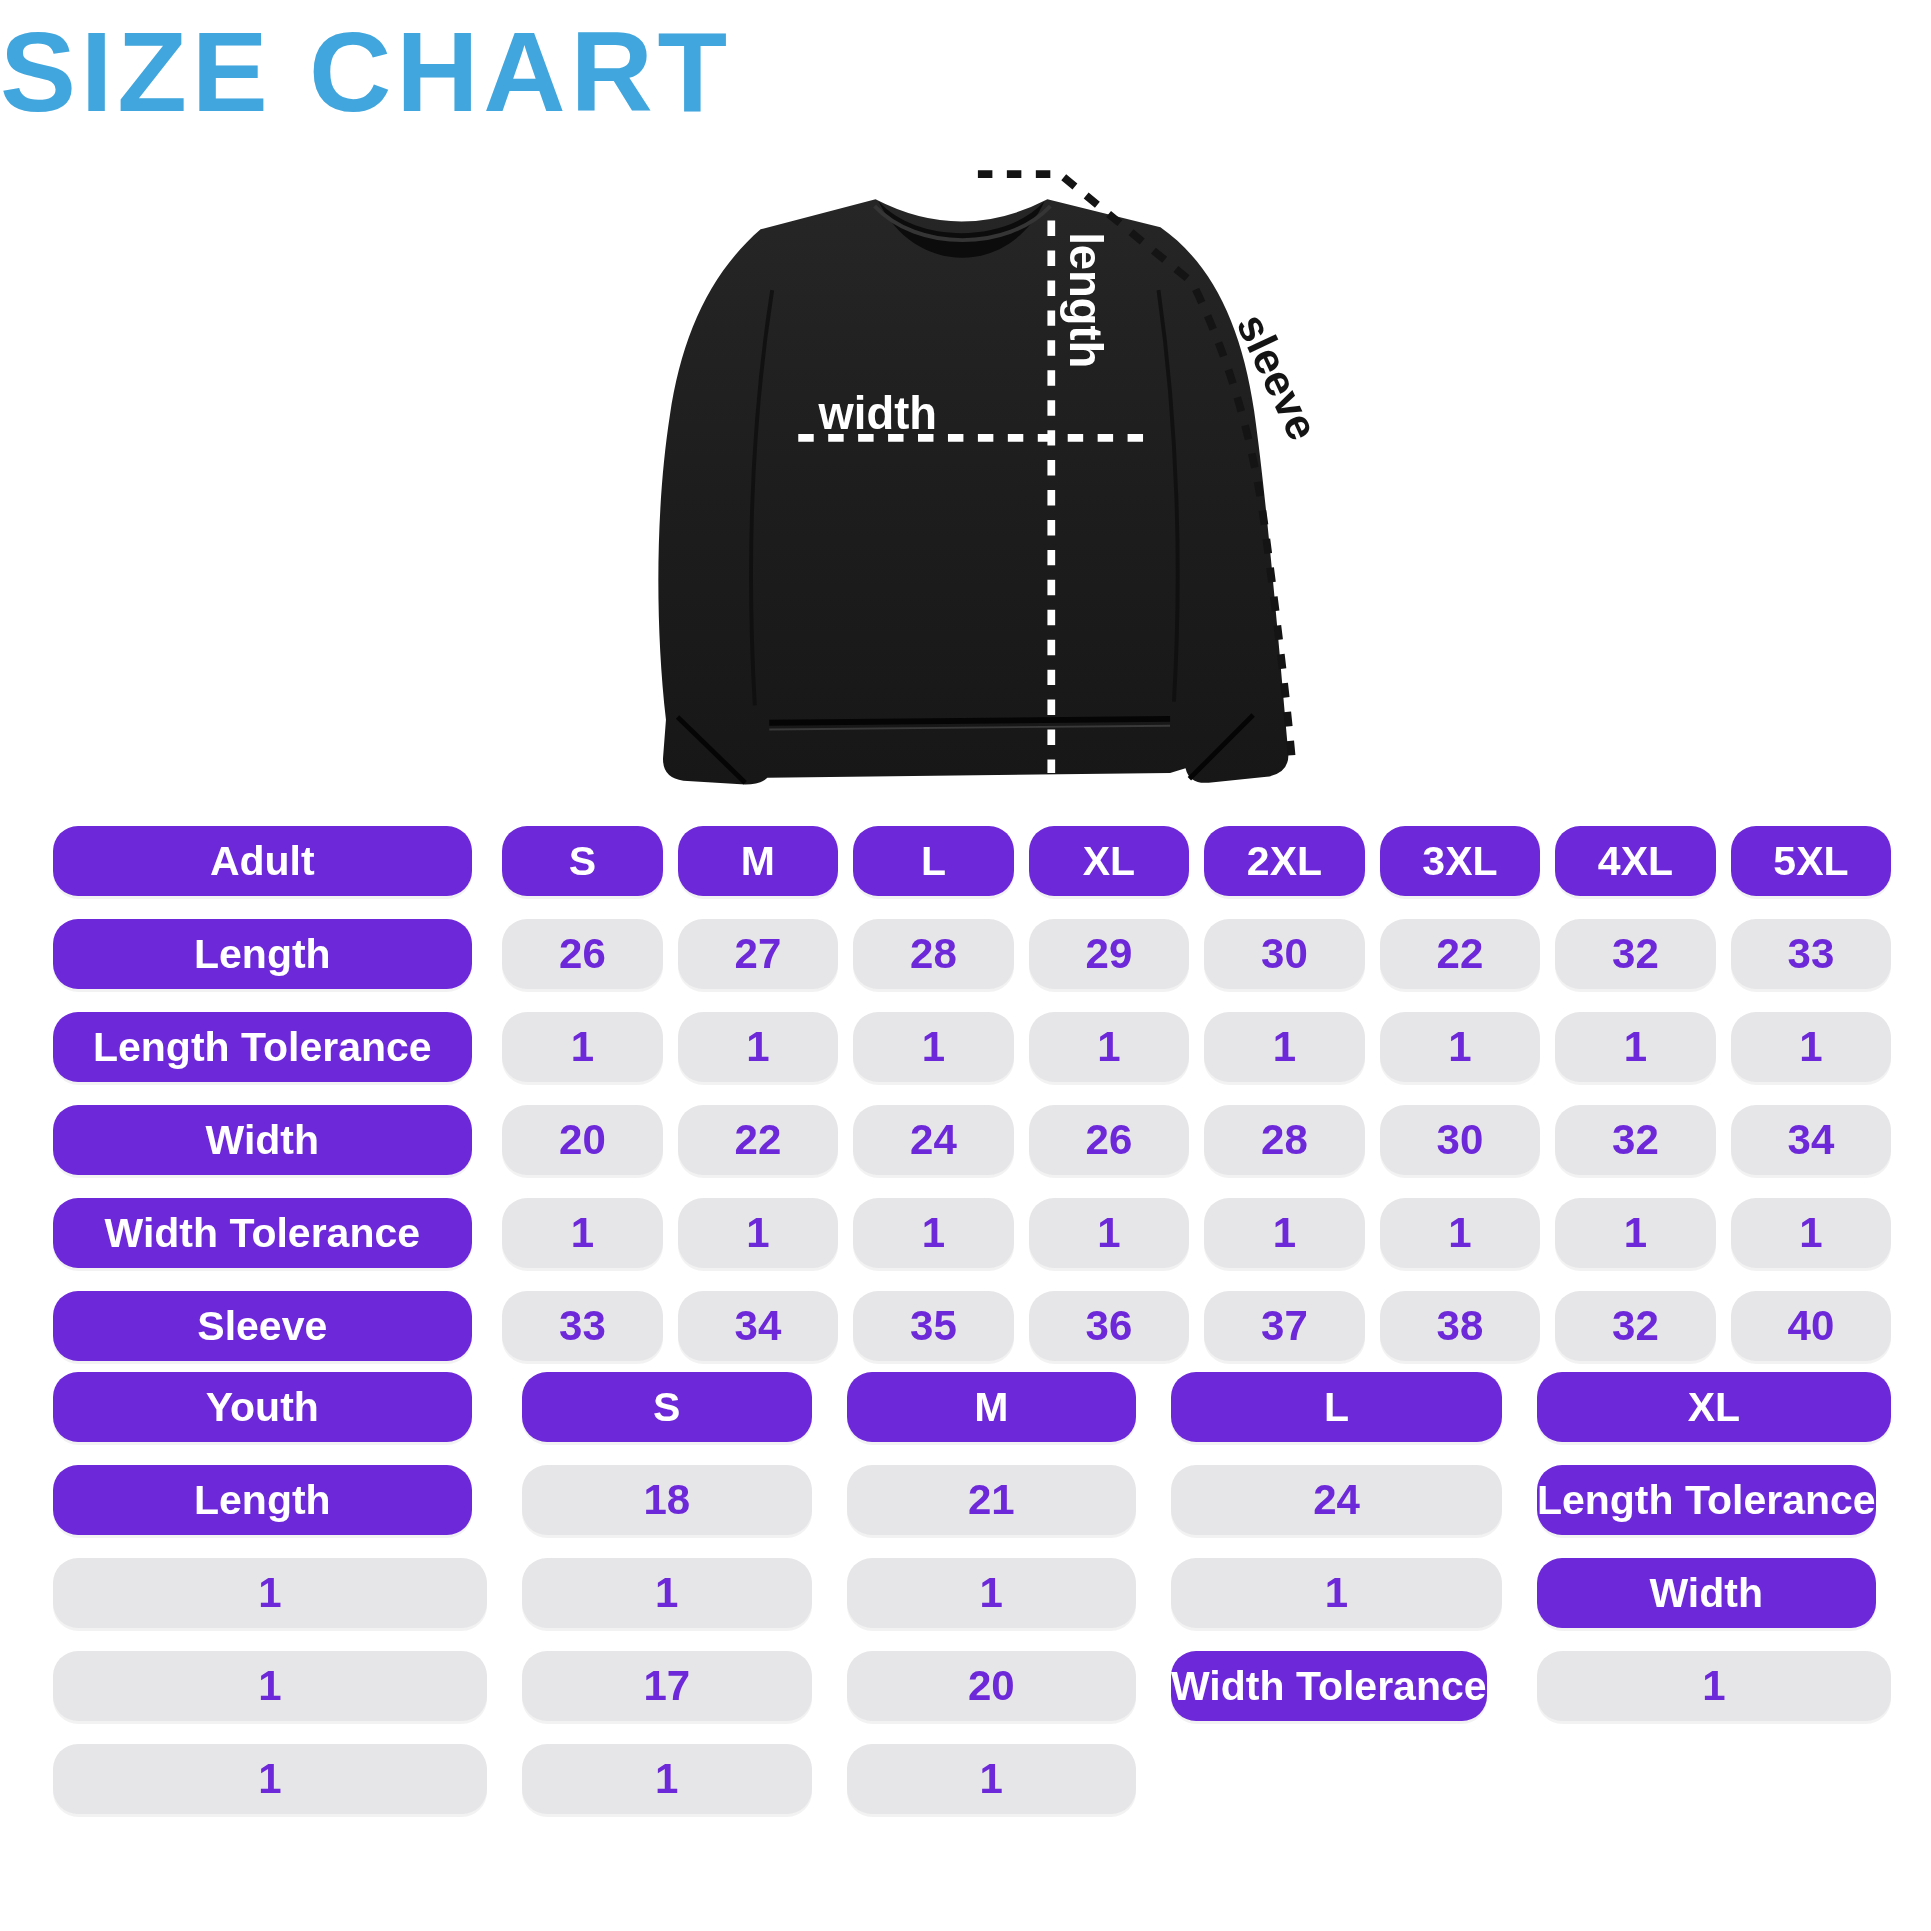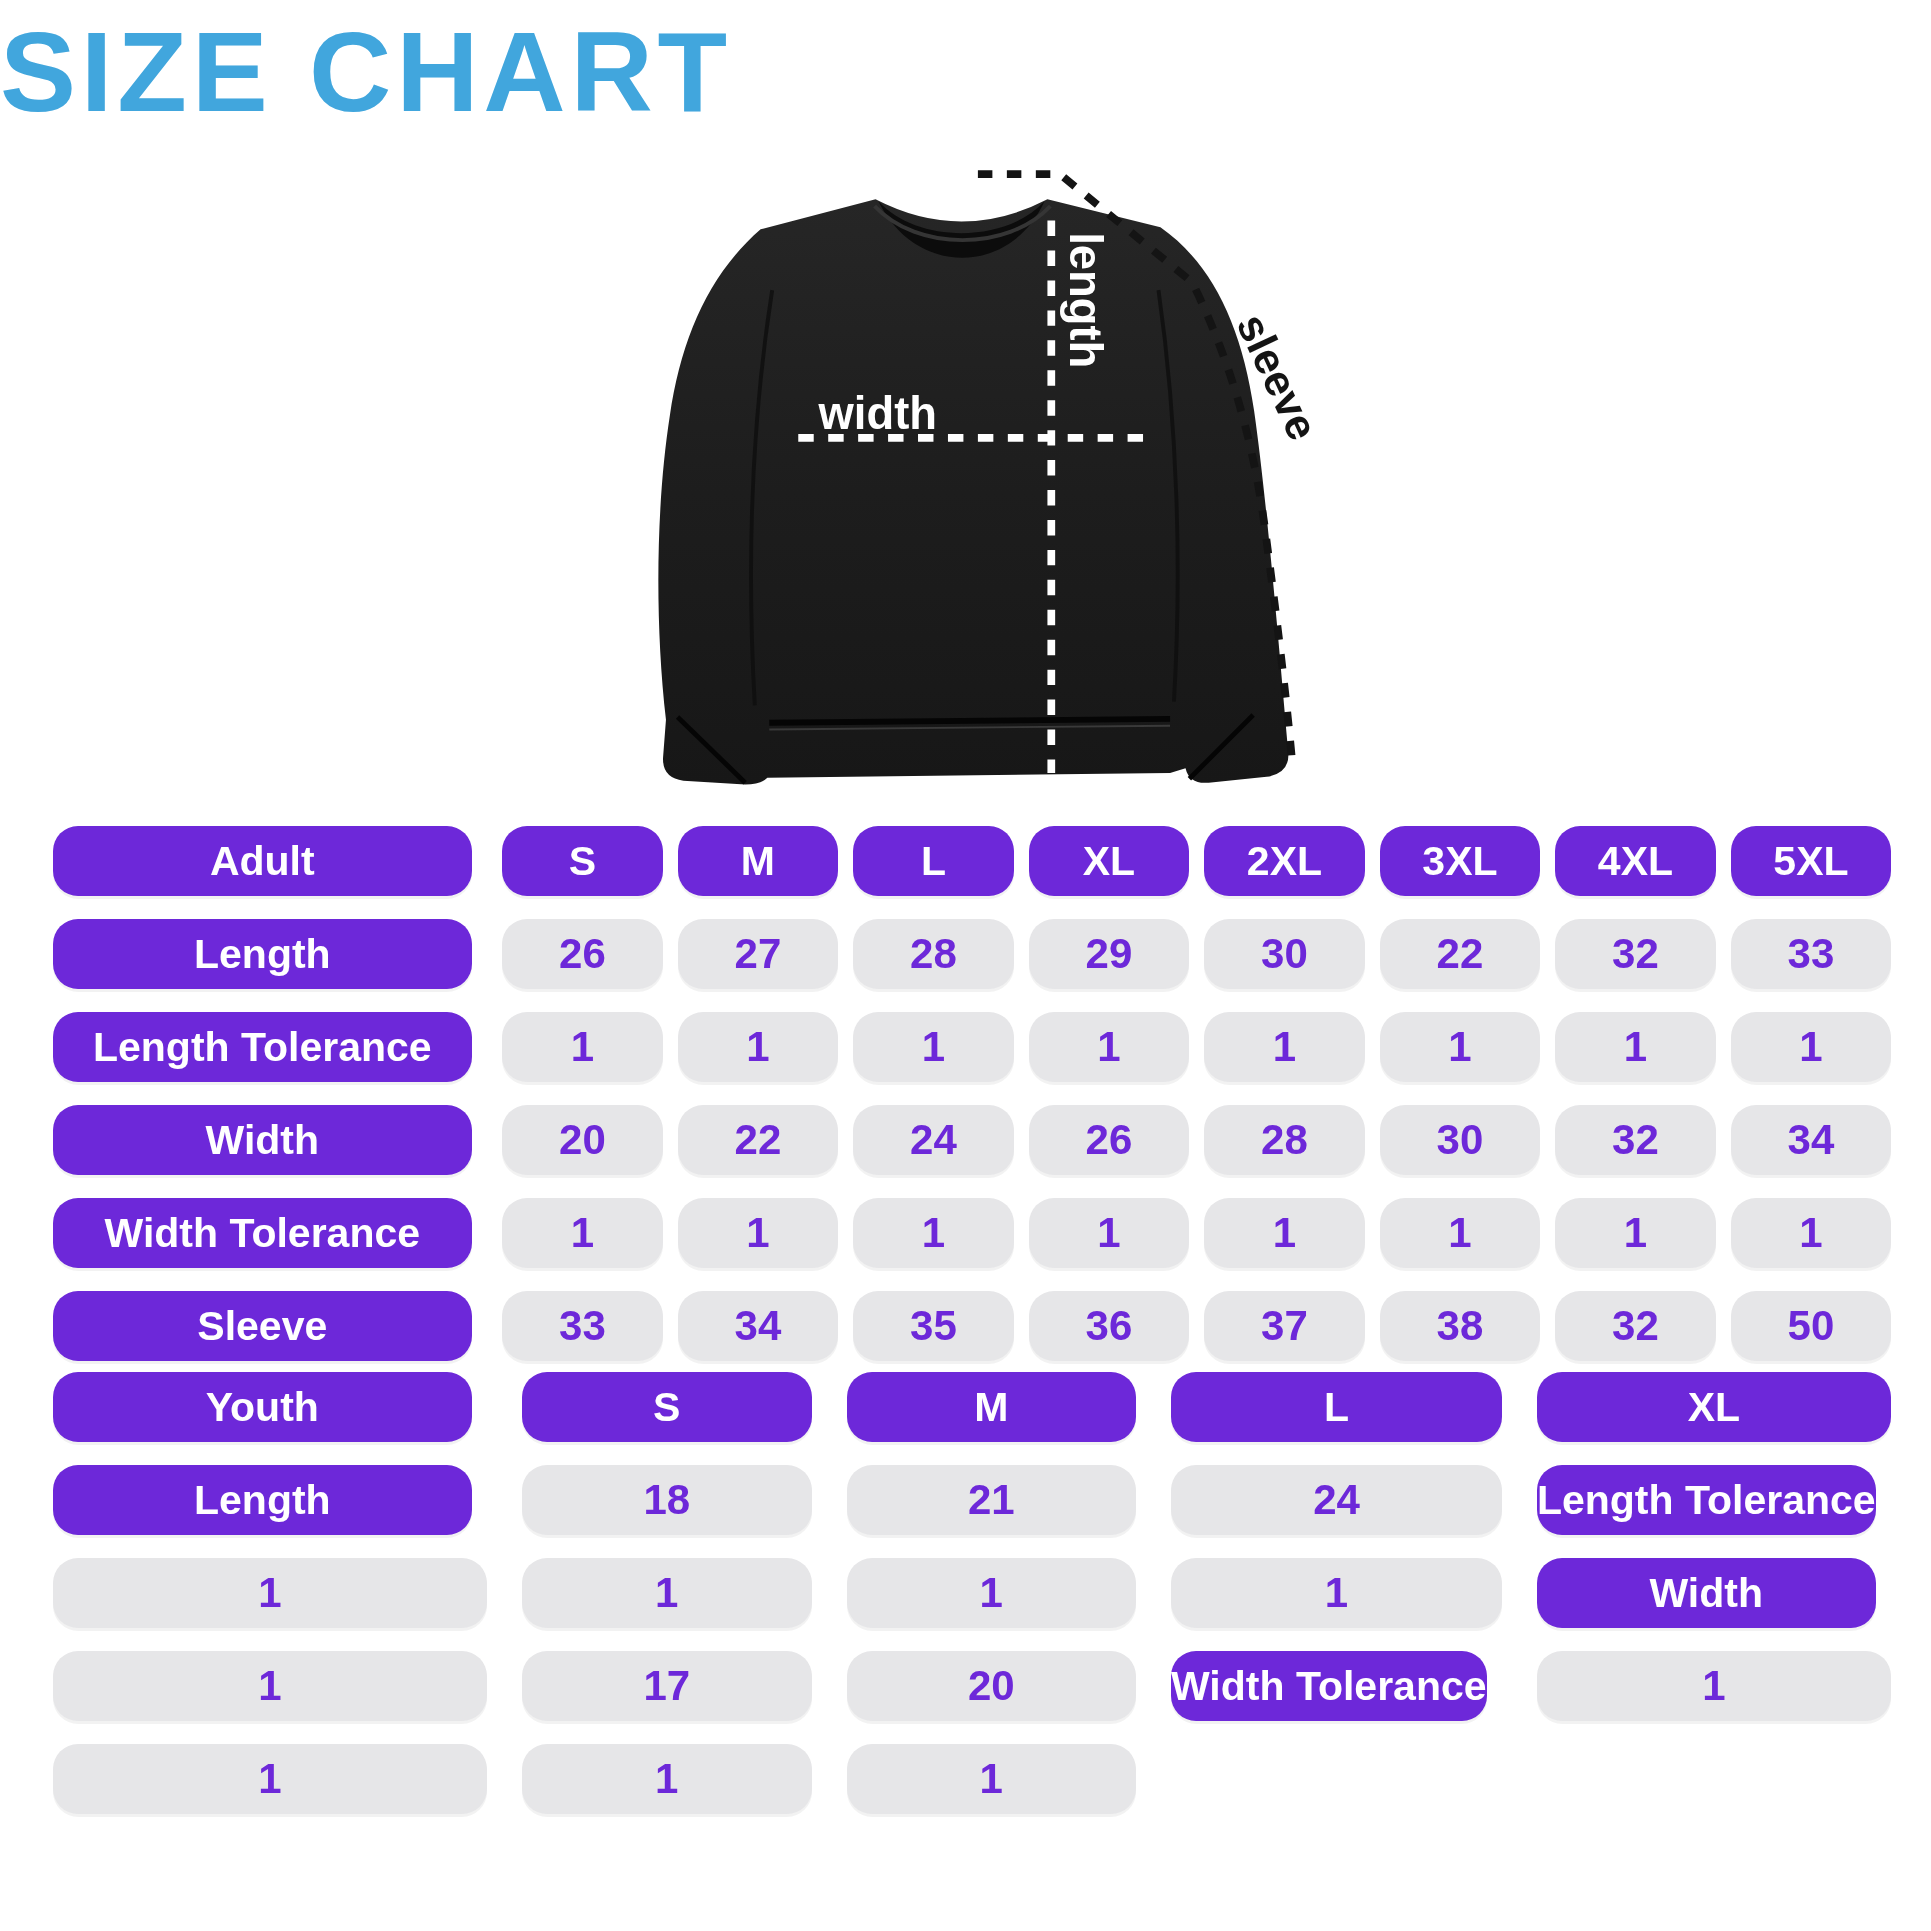--- a/index.html
+++ b/index.html
@@ -124,21 +124,21 @@
       <div class="cell">1</div>
       <div class="cell">1</div>
       <div class="pill label-pill">Sleeve</div>
       <div class="cell">33</div>
       <div class="cell">34</div>
       <div class="cell">35</div>
       <div class="cell">36</div>
       <div class="cell">37</div>
       <div class="cell">38</div>
       <div class="cell">32</div>
-      <div class="cell">50</div>
+      <div class="cell">40</div>
     </div>
 
   <div class="size-table table-youth" id="youth-table">
       <div class="pill label-pill">Youth</div>
       <div class="pill">S</div>
       <div class="pill">M</div>
       <div class="pill">L</div>
       <div class="pill">XL</div>
       <div class="pill label-pill">Length</div>
       <div class="cell">18</div>

